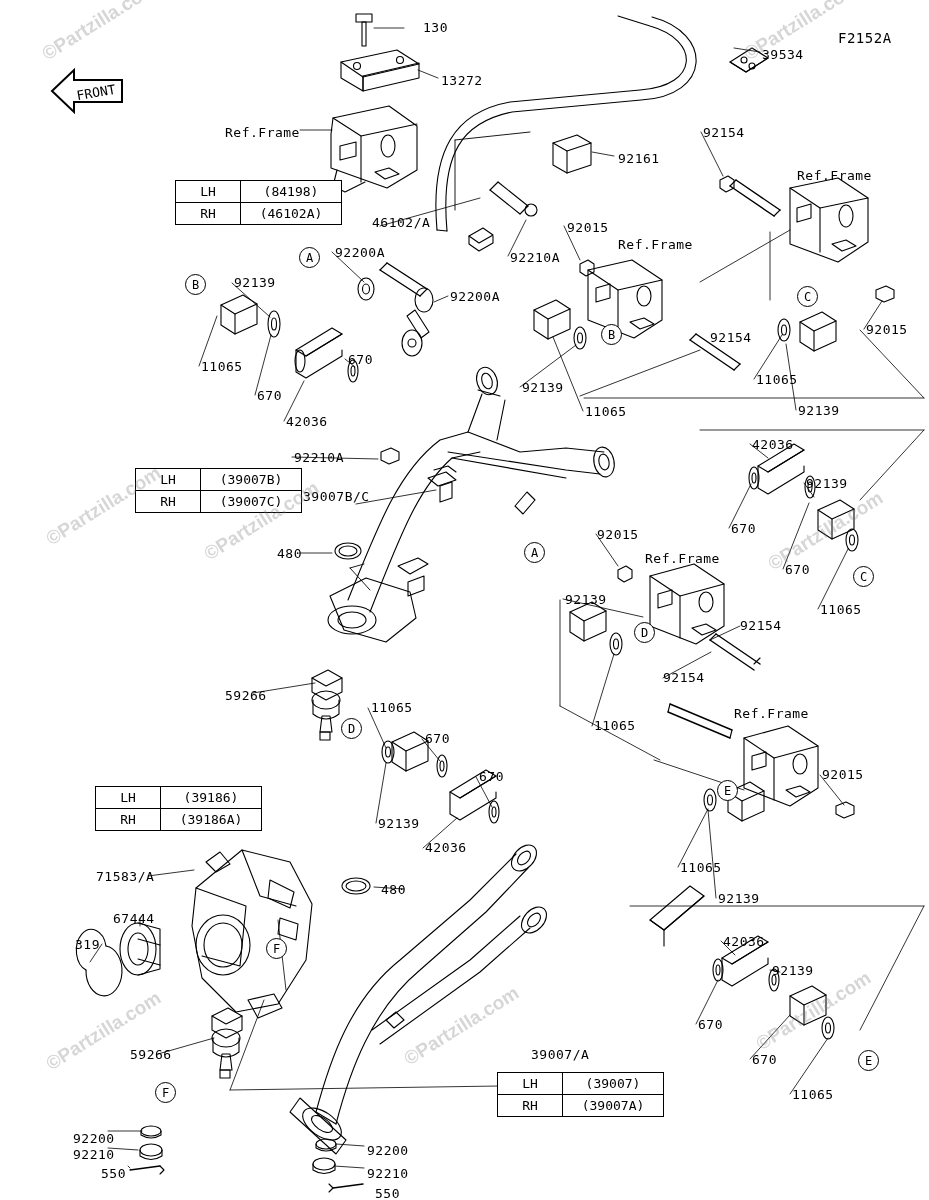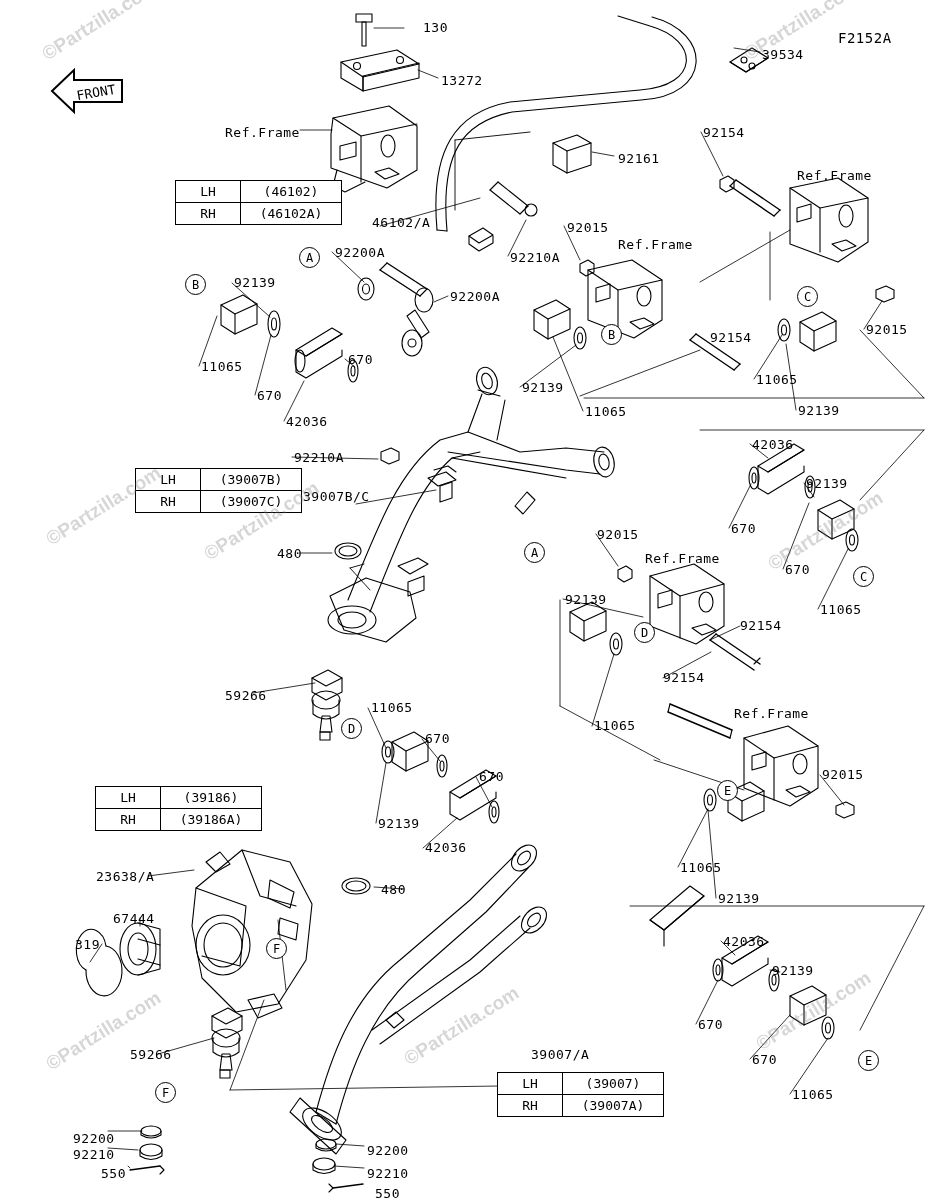--- a/index.html
+++ b/index.html
@@ -452,21 +452,21 @@
       <text x="48" y="35" font-family="DejaVu Sans Mono, monospace" font-size="13" text-anchor="middle" fill="#000" transform="rotate(-10 48 30)">FRONT</text>
     </svg>
   </div>
 
   <div class="diagcode" style="left:838px; top:30px;">F2152A</div>
 
   <table class="lhrh" style="left:175px; top:180px;">
     <tbody>
         <tr>
       <td class="c1">LH</td>
-      <td class="c2">(46102)</td>
+      <td class="c2">(84198)</td>
     </tr>
     <tr>
       <td class="c1">RH</td>
       <td class="c2">(46102A)</td>
     </tr>
   </tbody>
     </table>
 
   <table class="lhrh" style="left:135px; top:468px;">
     <tbody>
@@ -560,21 +560,21 @@
   <div class="lbl" style="left:225px; top:688px;">59266</div>
   <div class="lbl" style="left:371px; top:700px;">11065</div>
   <div class="lbl" style="left:734px; top:706px;">Ref.Frame</div>
   <div class="lbl" style="left:594px; top:718px;">11065</div>
   <div class="lbl" style="left:425px; top:731px;">670</div>
   <div class="lbl" style="left:822px; top:767px;">92015</div>
   <div class="lbl" style="left:479px; top:769px;">670</div>
   <div class="lbl" style="left:378px; top:816px;">92139</div>
   <div class="lbl" style="left:425px; top:840px;">42036</div>
   <div class="lbl" style="left:680px; top:860px;">11065</div>
-  <div class="lbl" style="left:96px;  top:869px;">23638/A</div>
+  <div class="lbl" style="left:96px;  top:869px;">71583/A</div>
   <div class="lbl" style="left:381px; top:882px;">480</div>
   <div class="lbl" style="left:718px; top:891px;">92139</div>
   <div class="lbl" style="left:113px; top:911px;">67444</div>
   <div class="lbl" style="left:723px; top:934px;">42036</div>
   <div class="lbl" style="left:75px;  top:937px;">319</div>
   <div class="lbl" style="left:772px; top:963px;">92139</div>
   <div class="lbl" style="left:698px; top:1017px;">670</div>
   <div class="lbl" style="left:130px; top:1047px;">59266</div>
   <div class="lbl" style="left:531px; top:1047px;">39007/A</div>
   <div class="lbl" style="left:752px; top:1052px;">670</div>

